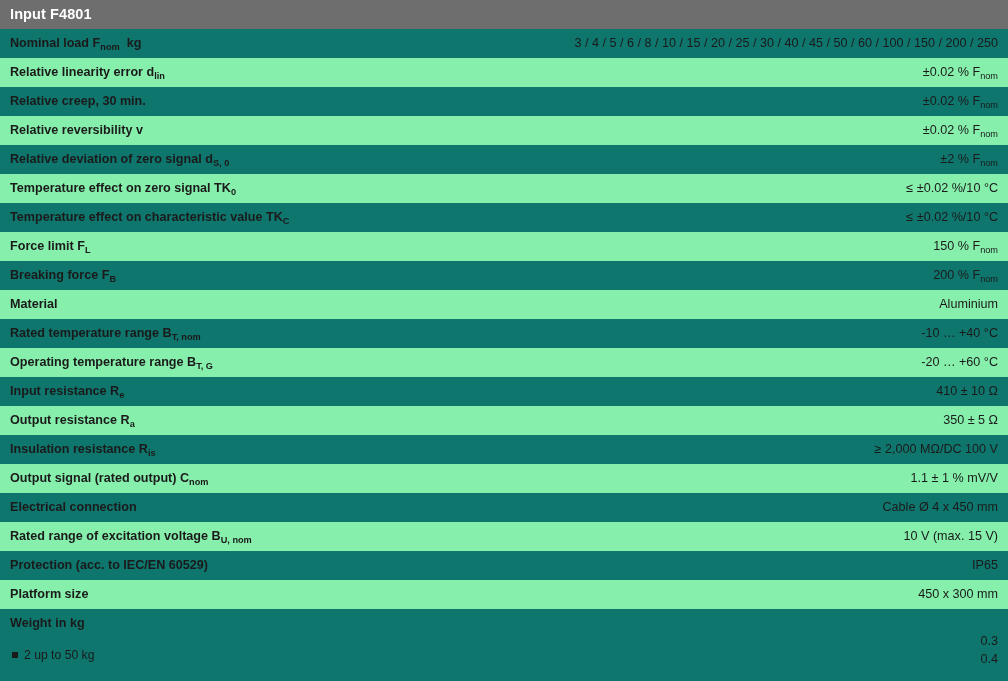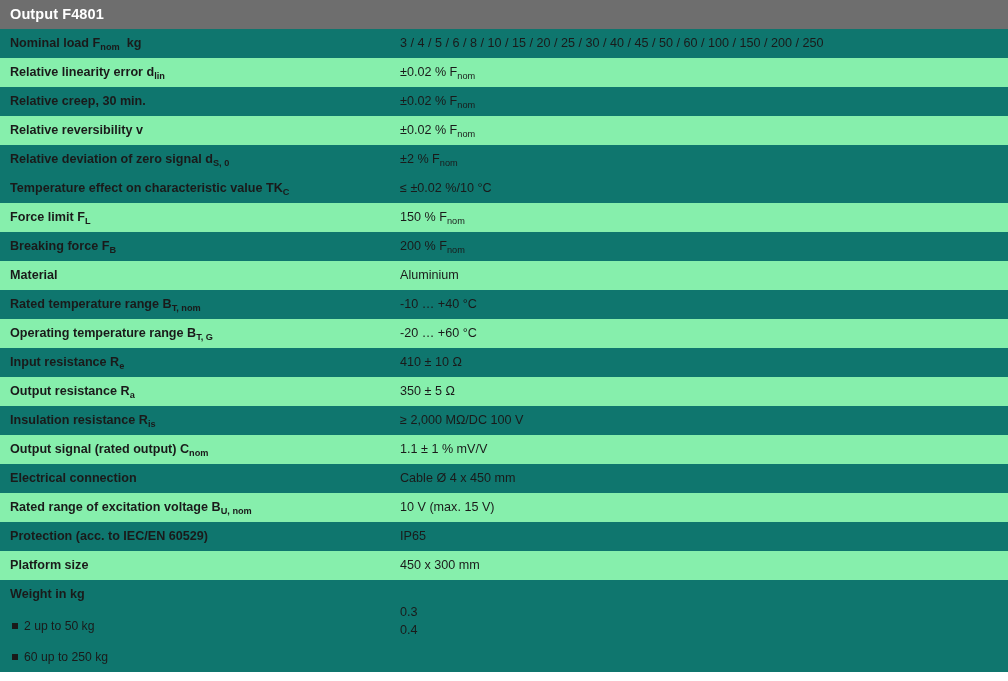--- a/index.html
+++ b/index.html
@@ -39,20 +39,21 @@
     color: #1a1a1a;
     padding: 6px 10px 6px 10px;
     vertical-align: top;
     line-height: 1.35;
   }
   tbody tr td.label {
     font-weight: bold;
   }
   tbody tr td.value {
     font-weight: normal;
+    text-align: right;
   }
   tbody tr.odd td { background: #0f766e; }
   tbody tr.even td { background: #86efac; }
 
   sub {
     font-size: 9.2px;
     vertical-align: baseline;
     position: relative;
     top: 3px;
     font-weight: bold;
@@ -85,21 +86,21 @@
 <body>
 
 <div class="sheet">
   <table class="spec">
     <colgroup>
         <col class="c1">
         <col class="c2">
       </colgroup>
     <thead>
       <tr class="hdr">
-        <td colspan="2">Output F4801</td>
+        <td colspan="2">Input F4801</td>
       </tr>
     </thead>
     <tbody>
         <tr class="odd">
           <td class="label">Nominal load F<sub>nom</sub>&nbsp; kg</td>
           <td class="value">3 / 4 / 5 / 6 / 8 / 10 / 15 / 20 / 25 / 30 / 40 / 45 / 50 / 60 / 100 / 150 / 200 / 250</td>
         </tr>
         <tr class="even">
           <td class="label">Relative linearity error d<sub>lin</sub></td>
           <td class="value">±0.02 % F<sub>nom</sub></td>
@@ -108,20 +109,24 @@
           <td class="label">Relative creep, 30 min.</td>
           <td class="value">±0.02 % F<sub>nom</sub></td>
         </tr>
         <tr class="even">
           <td class="label">Relative reversibility v</td>
           <td class="value">±0.02 % F<sub>nom</sub></td>
         </tr>
         <tr class="odd">
           <td class="label">Relative deviation of zero signal d<sub>S, 0</sub></td>
           <td class="value">±2 % F<sub>nom</sub></td>
+        </tr>
+        <tr class="even">
+          <td class="label">Temperature effect on zero signal TK<sub>0</sub></td>
+          <td class="value">≤ ±0.02 %/10 °C</td>
         </tr>
         <tr class="odd">
           <td class="label">Temperature effect on characteristic value TK<sub>C</sub></td>
           <td class="value">≤ ±0.02 %/10 °C</td>
         </tr>
         <tr class="even">
           <td class="label">Force limit F<sub>L</sub></td>
           <td class="value">150 % F<sub>nom</sub></td>
         </tr>
         <tr class="odd">

